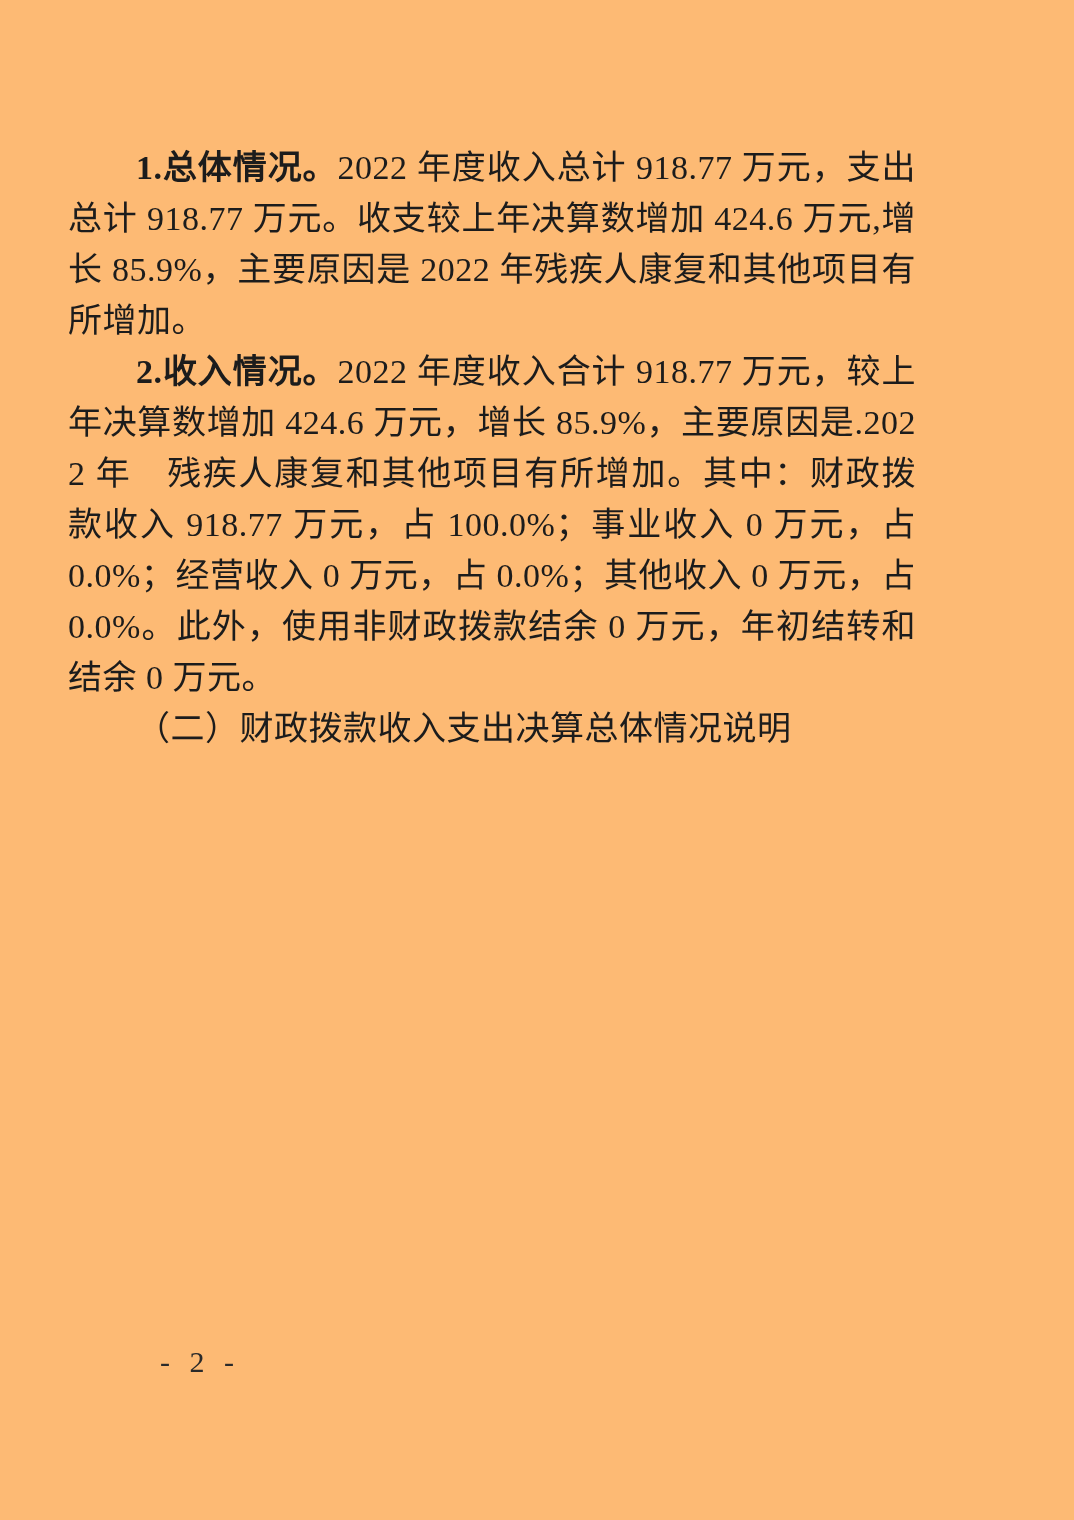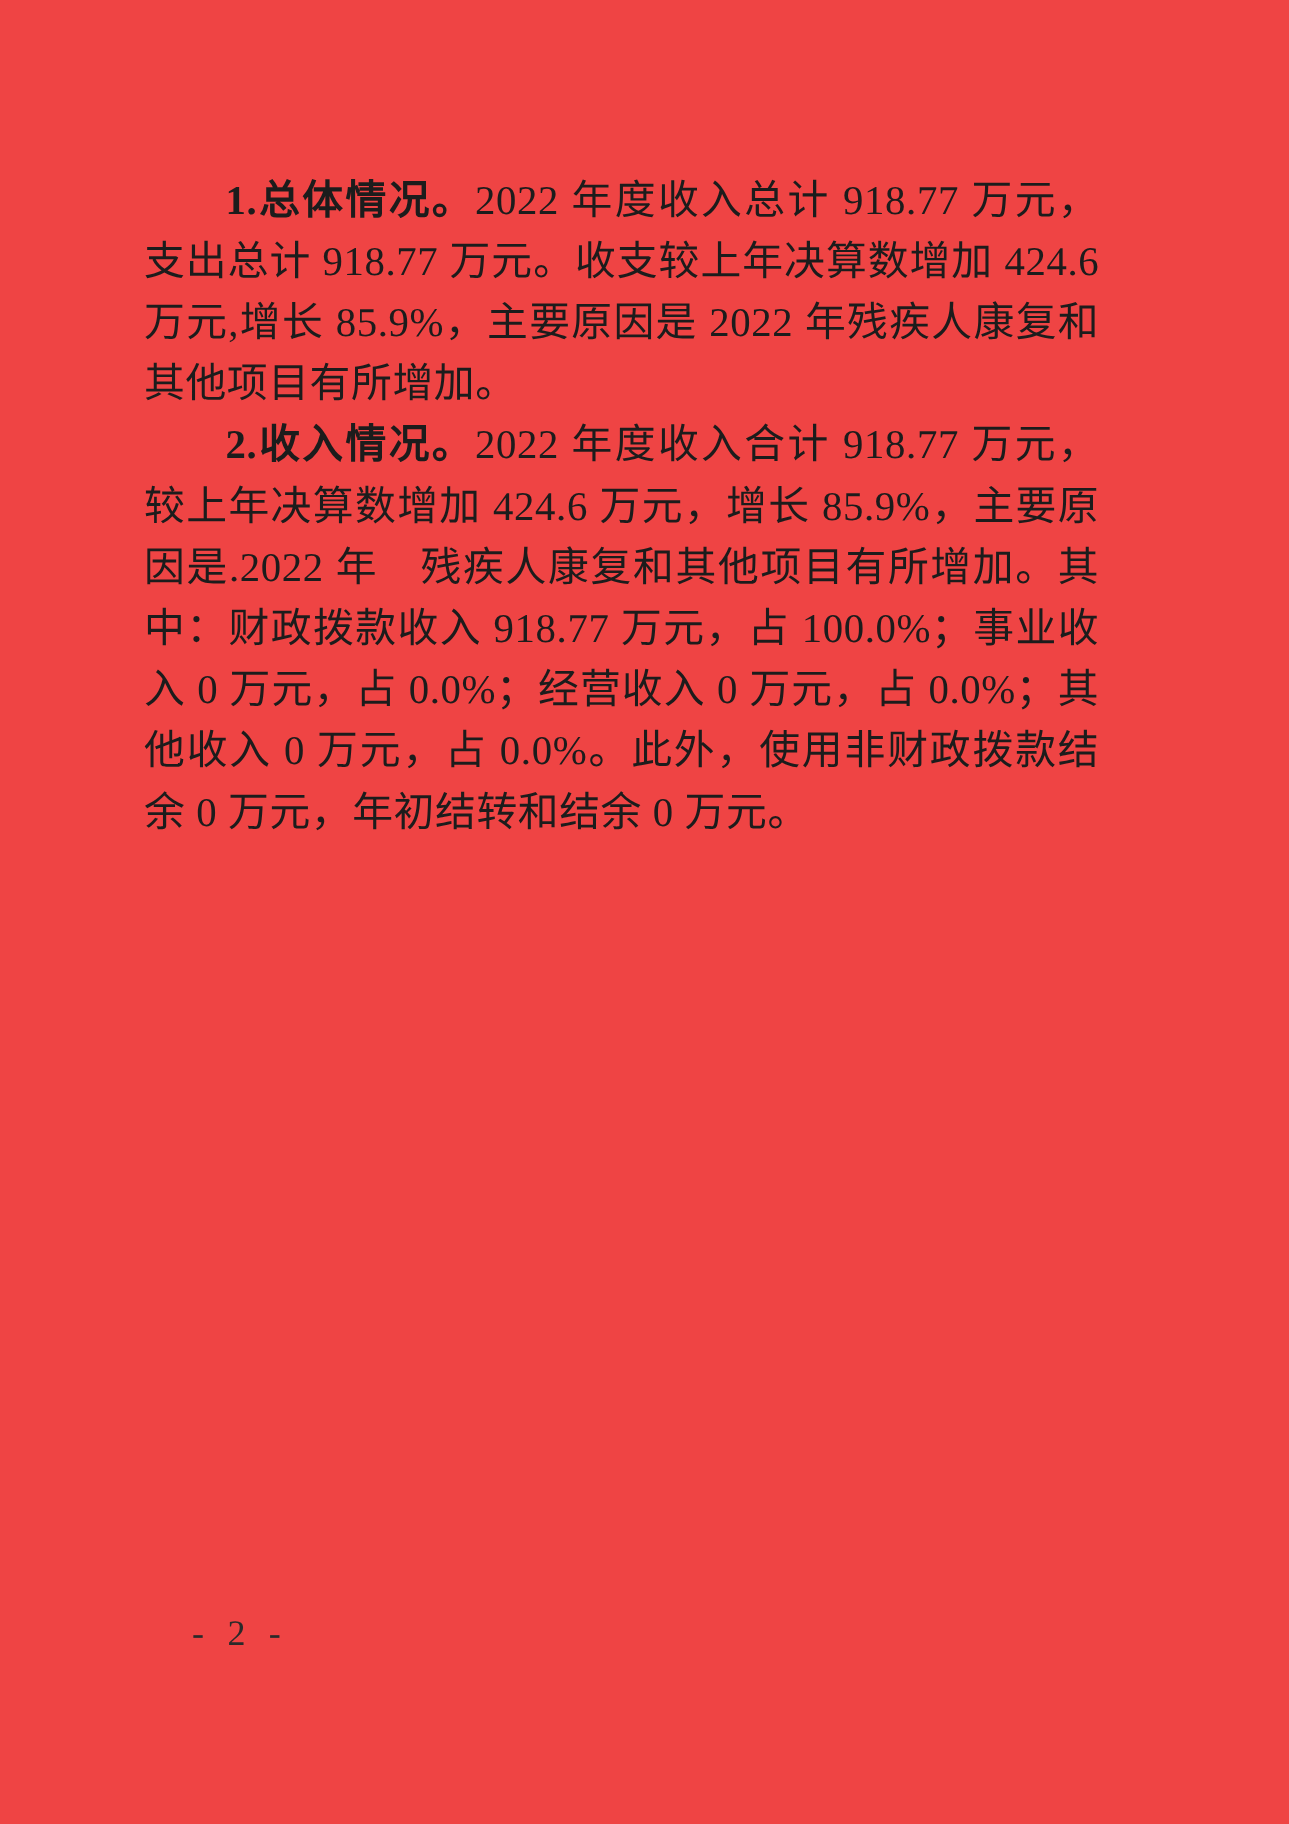--- a/index.html
+++ b/index.html
@@ -5,23 +5,23 @@
   html, body {
     margin: 0;
     padding: 0;
     background: #ffffff;
   }
   .page {
     position: relative;
     width: 1074px;
     height: 1520px;
     margin: 0 auto;
-    background: #ef4444;
+    background: #fdba74;
     box-sizing: border-box;
-    padding: 142px 158px 0 120px;
+    padding: 142px 158px 0 68px;
     overflow: hidden;
     font-family: "Liberation Serif", "DejaVu Serif", serif;
     color: #1c1c1c;
   }
   .content {
     width: 100%;
   }
   .para {
     margin: 0;
     font-size: 34px;
@@ -53,20 +53,21 @@
 
 <div class="page">
   <div class="content">
 
     <p class="para"><span class="lead">1.总体情况。</span><span>2022 年度收入总计 918.77 万元，支出总计 918.77 万元。收支较上年决算数增加 424.6 万元,增长 85.9%，主要原因是 2022 年残疾人康复和其他项目有所增加。</span></p>
 
     <p class="para"><span class="lead">2.收入情况。</span><span>2022 年度收入合计 918.77 万元，较上年决算数增加 424.6 万元，增长 85.9%，主要原因是.2022 年　残疾人康复和其他项目有所增加。其中：财政拨款收入 918.77 万元，占 100.0%；事业收入 0 万元，占 0.0%；经营收入 0 万元，占 0.0%；其他收入 0 万元，占 0.0%。此外，使用非财政拨款结余 0 万元，年初结转和结余 0 万元。</span></p>
 
 
 
+    <p class="para section-heading"><span>（二）财政拨款收入支出决算总体情况说明</span></p>
 
 
 
     <p class="para"></p>
 
   </div>
 
   <div class="footer">- 2 -</div>
 </div>
 

